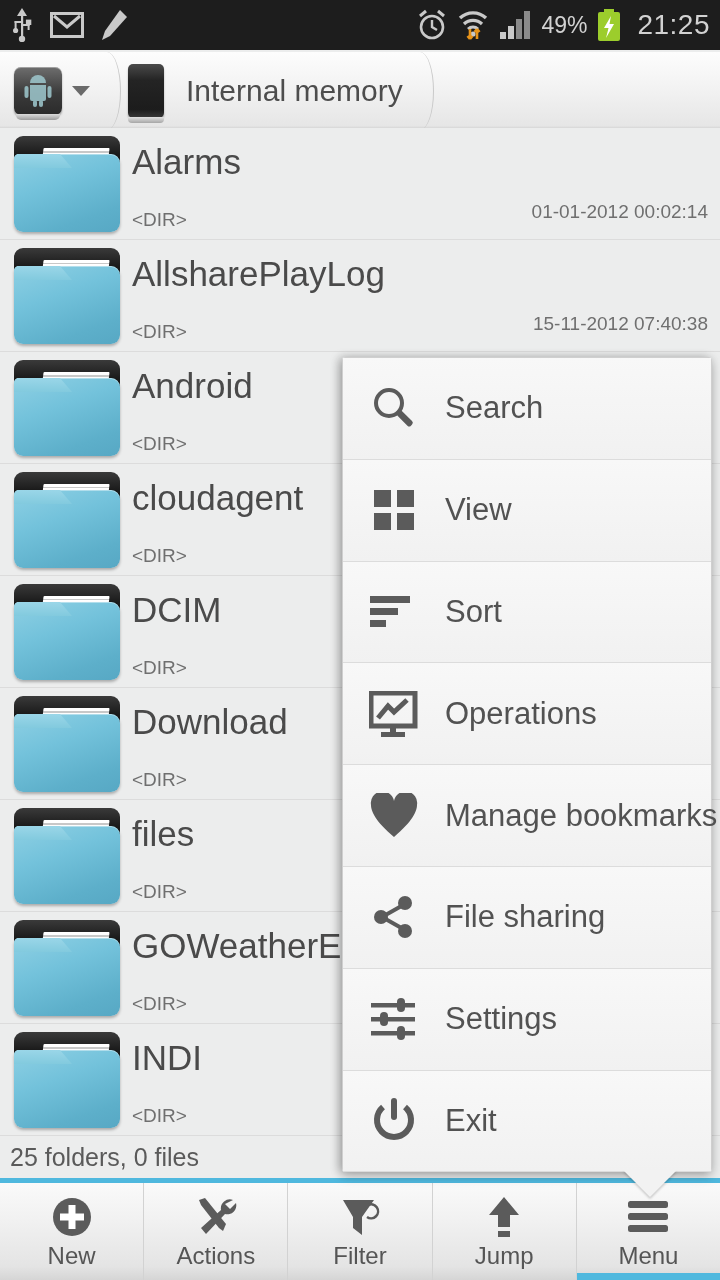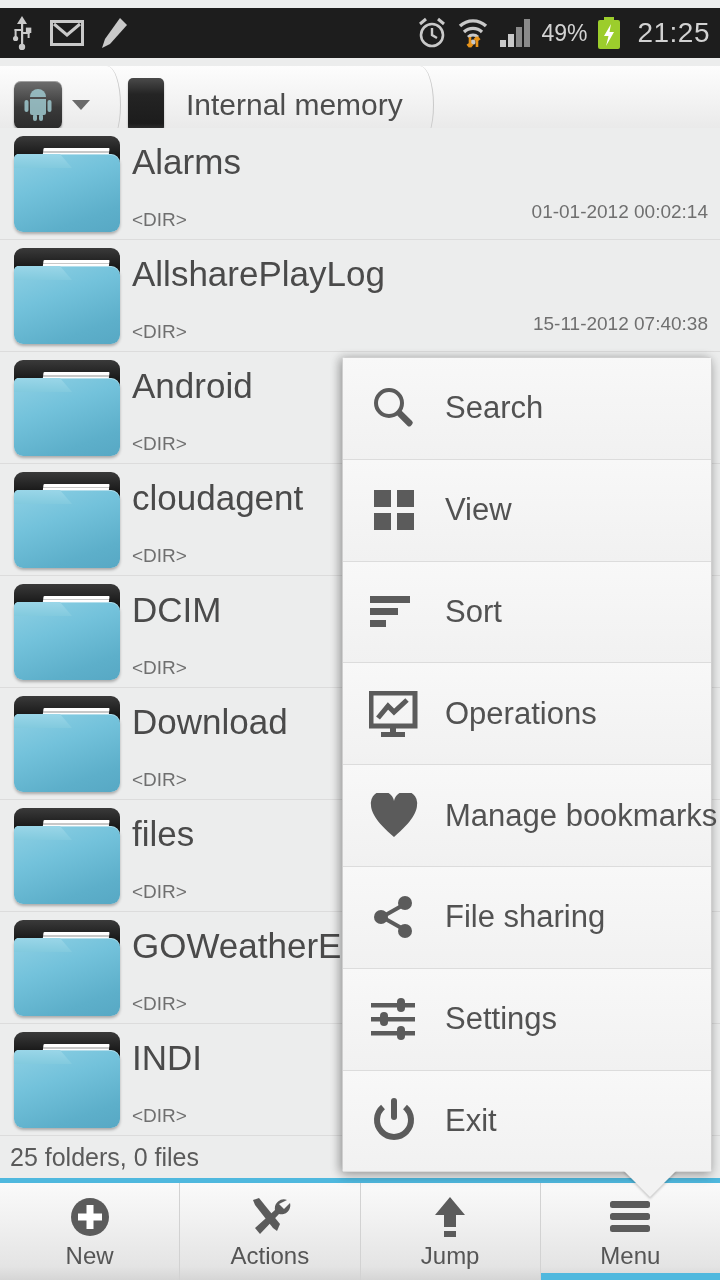--- a/index.html
+++ b/index.html
@@ -5,36 +5,36 @@
   * { margin:0; padding:0; box-sizing:border-box; }
   html,body { width:720px; height:1280px; overflow:hidden; }
   body {
     font-family:"Liberation Sans", sans-serif;
     background:#eceded;
     position:relative;
   }
 
   
   .statusbar{
-    position:absolute; left:0; top:8px; width:720px; height:50px;
+    position:absolute; left:0; top:0; width:720px; height:50px;
     background:#1d1d1d; display:flex; align-items:center;
     padding:0 10px 0 10px;
   }
   .sb-left{ display:flex; align-items:center; gap:16px; }
   .sb-right{ margin-left:auto; display:flex; align-items:center; gap:10px; }
   .sb-ic{ display:block; }
   .sb-time{
     color:#d2d2d2; font-size:28px; letter-spacing:0.5px;
     font-family:"Liberation Sans", sans-serif; padding-left:6px;
   }
   .sb-pct{ color:#d2d2d2; font-size:23px; }
 
   
   .crumbbar{
-    position:absolute; left:0; top:66px; width:720px; height:78px;
+    position:absolute; left:0; top:52px; width:720px; height:78px;
     background:linear-gradient(180deg,#fdfdfd 0%,#f2f2f2 48%,#e6e6e6 96%,#cfcfcf 100%);
     border-bottom:1px solid #b9b9b9;
     display:flex; align-items:center;
   }
   .crumb-android{
     margin-left:14px; width:48px; height:48px; border-radius:7px;
     background:linear-gradient(180deg,#6e6e6e 0%,#3a3a3a 55%,#2b2b2b 100%);
     box-shadow:0 2px 2px rgba(0,0,0,.35), inset 0 1px 0 rgba(255,255,255,.35);
     display:flex; align-items:center; justify-content:center;
     position:relative;
@@ -361,20 +361,29 @@
       <svg width="46" height="46" viewBox="0 0 46 46">
         <g fill="#5b5b5b">
           <path d="M6 6 L12 4 L33 30 L30 37 L26 34 L8 11 Z"></path>
           <path d="M40 6 a9 9 0 0 0 -12 10 L8 34 L13 40 L32 20 a9 9 0 0 0 11 -11 l-6 6 l-5 -5 z"></path>
         </g>
       </svg>
     </span>
     <span class="tb-label">Actions</span>
   </div>
 
+  <div class="tb-item">
+    <span class="tb-ic">
+      <svg width="44" height="44" viewBox="0 0 44 44">
+        <path d="M5 5 L36 5 L24 22 L24 40 L15 33 L15 22 Z" fill="#5b5b5b"></path>
+        <path d="M30 10 a7 7 0 1 1 -1 12" fill="none" stroke="#5b5b5b" stroke-width="2.5"></path>
+      </svg>
+    </span>
+    <span class="tb-label">Filter</span>
+  </div>
 
   <div class="tb-item">
     <span class="tb-ic">
       <svg width="40" height="44" viewBox="0 0 40 44">
         <path d="M20 2 L35 20 L26 20 L26 32 L14 32 L14 20 L5 20 Z" fill="#5b5b5b"></path>
         <rect x="14" y="36" width="12" height="6" fill="#5b5b5b"></rect>
       </svg>
     </span>
     <span class="tb-label">Jump</span>
   </div>

